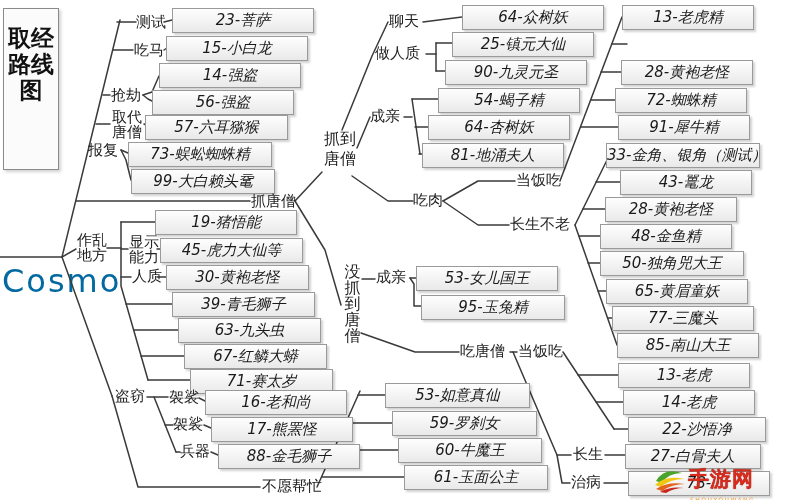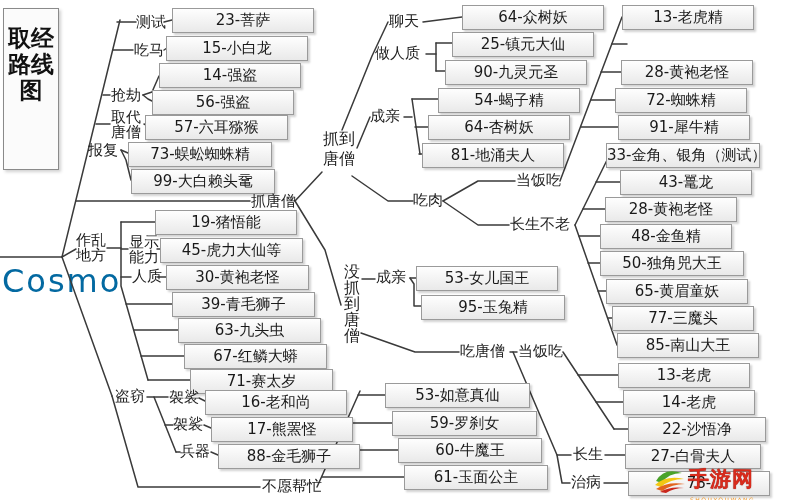--- a/index.html
+++ b/index.html
@@ -10,23 +10,23 @@
   svg.wires{position:absolute;left:0;top:0;z-index:1;}
   .titlebox{position:absolute;left:3px;top:8px;width:56px;height:162px;
             background:#fbfbfb;border:1px solid #8a8a8a;box-shadow:2px 2px 3px rgba(0,0,0,.18);
             z-index:2;font-family:"DejaVu Serif","Liberation Serif",serif;font-weight:bold;
             font-size:23px;line-height:26px;color:#111;text-align:center;
             padding-top:16px;box-sizing:border-box;word-break:break-all;}
   .node{position:absolute;height:23px;z-index:2;
         background:linear-gradient(#fefefe,#e9e9e9);
         border:1px solid #9a9a9a;box-shadow:1.5px 2px 2px rgba(0,0,0,.18);
         font-size:15px;line-height:22px;color:#1a1a1a;text-align:center;
-        white-space:nowrap;overflow:hidden;}
+        white-space:nowrap;overflow:hidden;font-style:italic;}
   .lbl{position:absolute;z-index:2;font-size:15px;line-height:15px;color:#222;
-       white-space:pre-line;text-align:left;}
+       white-space:pre-line;text-align:center;}
   .lbl.big{font-size:16px;line-height:20px;}
   .lbl.vert{font-size:16px;line-height:16px;width:17px;}
   .wm-logo{position:absolute;left:652px;top:465px;z-index:3;width:140px;}
   .wm-logo-row{display:flex;align-items:flex-start;}
   .wm-logo-text{font-size:21px;font-weight:bold;color:#d92b1c;
                 text-shadow:0 0 1px #7a0f08;letter-spacing:1px;white-space:nowrap;}
   .wm-logo-cap{font-size:6px;color:#f09a2e;letter-spacing:1.5px;margin-left:38px;
                margin-top:-1px;white-space:nowrap;}
 </style>
 </head>

